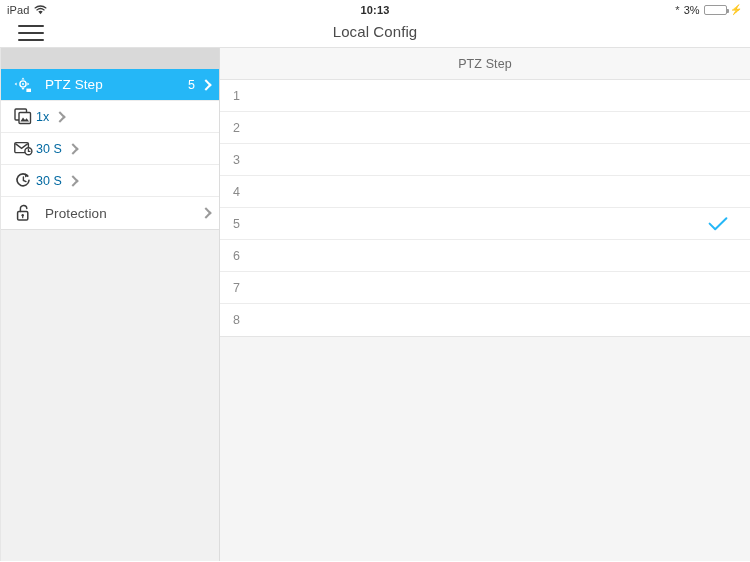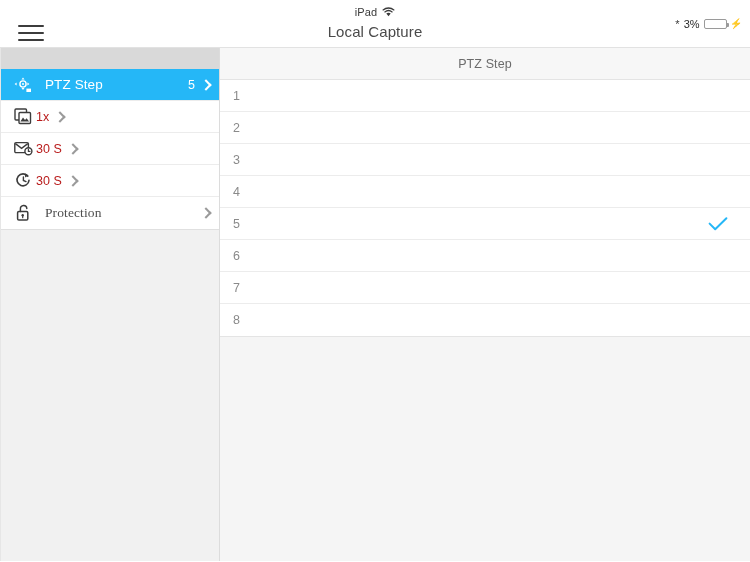--- a/index.html
+++ b/index.html
@@ -22,21 +22,20 @@
     height: 20px;
     width: 750px;
     display: flex;
     align-items: center;
     background: #ffffff;
     font-size: 11px;
     color: #2b2b2b;
     box-sizing: border-box;
     padding: 6px 7px;
     position: relative;
-    flex-direction: column;
   }
   .sb-left {
     display: flex;
     align-items: center;
     gap: 5px;
   }
   .sb-device { font-size: 11px; color: #3a3a3a; letter-spacing: 0.1px; }
   .sb-center {
     position: absolute;
     left: 0; right: 0;
@@ -155,21 +154,21 @@
     height: 32px;
     display: flex;
     align-items: center;
     background: #ffffff;
     border-bottom: 1px solid #ececec;
     box-sizing: border-box;
     cursor: pointer;
     padding-left: 9px;
     padding-right: 8px;
   }
-  .menu-item:last-child { border-bottom: none; font-family: Liberation Serif, serif; }
+  .menu-item:last-child { border-bottom: none; }
   .menu-item.active {
     background: #25b7f7;
   }
   .mi-icon {
     width: 26px;
     height: 22px;
     flex: 0 0 26px;
     display: flex;
     align-items: center;
     justify-content: center;
@@ -180,21 +179,21 @@
     flex: 1;
     font-size: 13.5px;
     color: #4f4f4f;
     padding-left: 9px;
     letter-spacing: 0.1px;
     white-space: nowrap;
   }
   .menu-item.active .mi-label { color: #ffffff; }
   .mi-value {
     font-size: 12.5px;
-    color: #b91c1c;
+    color: #0369a1;
     padding-right: 7px;
     white-space: nowrap;
   }
   .menu-item.active .mi-value { color: #ffffff; }
   .chev {
     width: 9px;
     height: 14px;
     flex: 0 0 9px;
     position: relative;
   }
@@ -281,37 +280,38 @@
   <div class="sb-left">
     <span class="sb-device">iPad</span>
     <span>
       <svg class="wifi-ico" width="13" height="10" viewBox="0 0 13 10">
         <path d="M6.5 9.3 L4.3 6.6 a3.6 3.6 0 0 1 4.4 0 Z" fill="#3a3a3a"></path>
         <path d="M2.9 4.9 a5.8 5.8 0 0 1 7.2 0" stroke="#3a3a3a" stroke-width="1.3" fill="none" stroke-linecap="round"></path>
         <path d="M1.1 2.9 a8.6 8.6 0 0 1 10.8 0" stroke="#3a3a3a" stroke-width="1.3" fill="none" stroke-linecap="round"></path>
       </svg>
     </span>
   </div>
+  <div class="sb-center">10:13</div>
   <div class="sb-right">
     <span class="bt">*</span>
     <span class="sb-pct">3%</span>
     <span class="batt">
       <span class="batt-fill" id="battfill" style="width: 3%; background: rgb(232, 69, 60);"></span>
     </span>
     <span class="bolt">⚡</span>
   </div>
 </div>
 
 <div class="navbar">
   <div class="hamburger">
     <span></span>
       <span></span>
       <span></span>
   </div>
-  <div class="nav-title">Local Capture</div>
+  <div class="nav-title">Local Config</div>
 </div>
 
 <div class="content">
 
   <div class="sidebar">
     <div class="sidebar-header"></div>
     <div class="menu-list">
 
       <div class="menu-item active">
         <span class="mi-icon">

